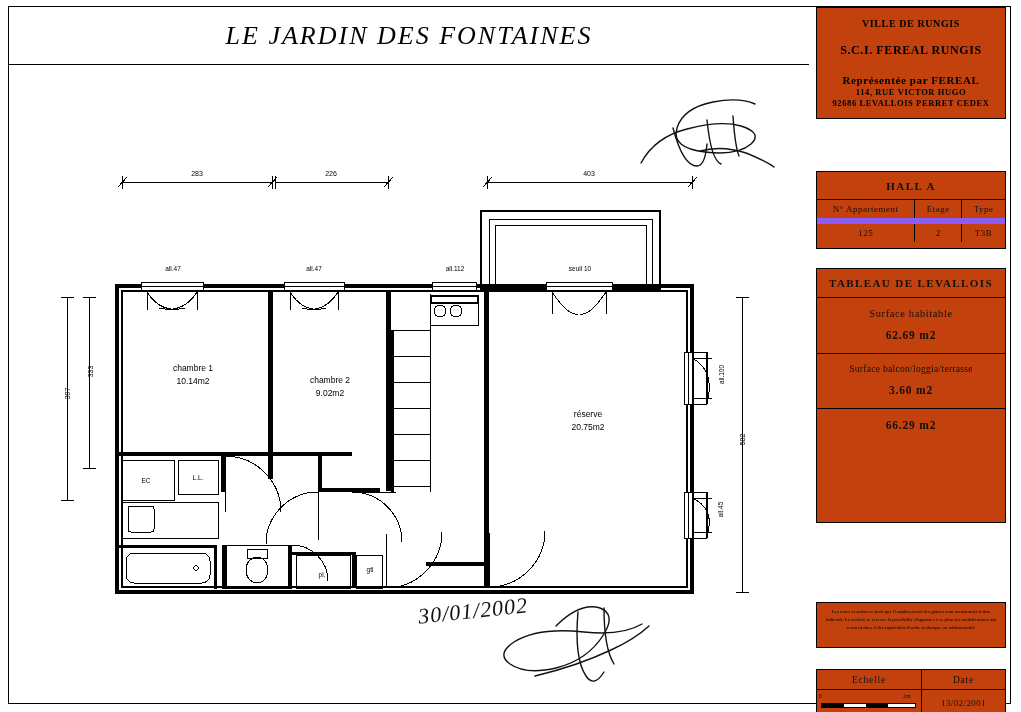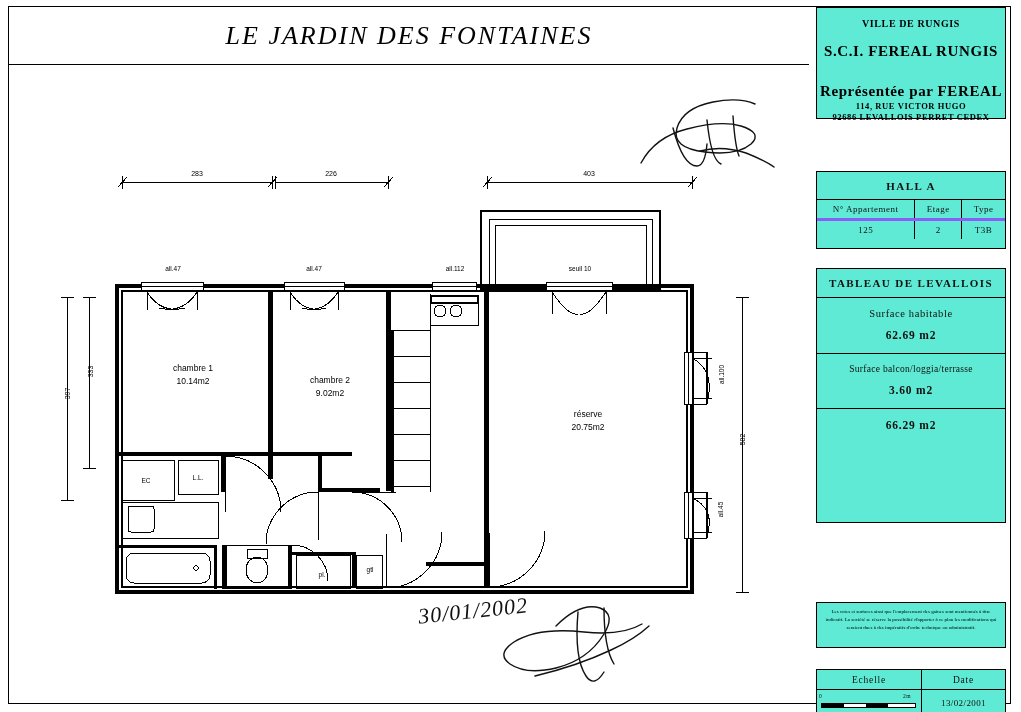--- a/index.html
+++ b/index.html
@@ -46,56 +46,56 @@
     letter-spacing: 2px;
     font-weight: 400;
     color: #000;
   }
 
   
   .panel {
     position: absolute;
     border: 1px solid #000;
     box-sizing: border-box;
-    background: #5eead4;
+    background: #c2410c;
   }
 
   
   #owner-panel { left: 816px; top: 7px; width: 190px; height: 112px; }
   .owner-line {
     text-align: center;
     font-family: "Liberation Serif", serif;
     font-size: 9px;
     letter-spacing: 0.6px;
     font-weight: bold;
     color: #000;
   }
   #owner-panel .pad { padding-top: 10px; }
   .owner-line.l1 { font-size: 10px; margin-bottom: 14px; }
-  .owner-line.l2 { font-size: 15px; margin-bottom: 23px; }
-  .owner-line.l3 { font-size: 15px; margin-bottom: 1px; }
+  .owner-line.l2 { font-size: 12px; margin-bottom: 16px; }
+  .owner-line.l3 { font-size: 11px; margin-bottom: 1px; }
   .owner-line.l4 { font-size: 8.5px; margin-bottom: 1px; }
   .owner-line.l5 { font-size: 8.5px; }
 
   
   #hall-panel { left: 816px; top: 171px; width: 190px; height: 78px; }
   .hall-title {
     text-align: center;
     font-family: "Liberation Serif", serif;
     font-size: 11px;
     letter-spacing: 1.5px;
     font-weight: bold;
     padding-top: 8px;
     padding-bottom: 7px;
     border-bottom: 1px solid #000;
   }
   .hall-table { width: 100%; border-collapse: collapse; }
   .hall-table td, .hall-table th {
     border-right: 1px solid #000;
-    border-bottom: 3px solid #8b5cf6;
+    border-bottom: 6px solid #8b5cf6;
     text-align: center;
     font-family: "Liberation Serif", serif;
     font-size: 9px;
     letter-spacing: 0.5px;
     padding: 4px 1px;
     font-weight: normal;
   }
   .hall-table tr td:last-child, .hall-table tr th:last-child { border-right: none; }
   .hall-table tr:last-child td { border-bottom: none; }
   .hall-table th { font-weight: normal; }

